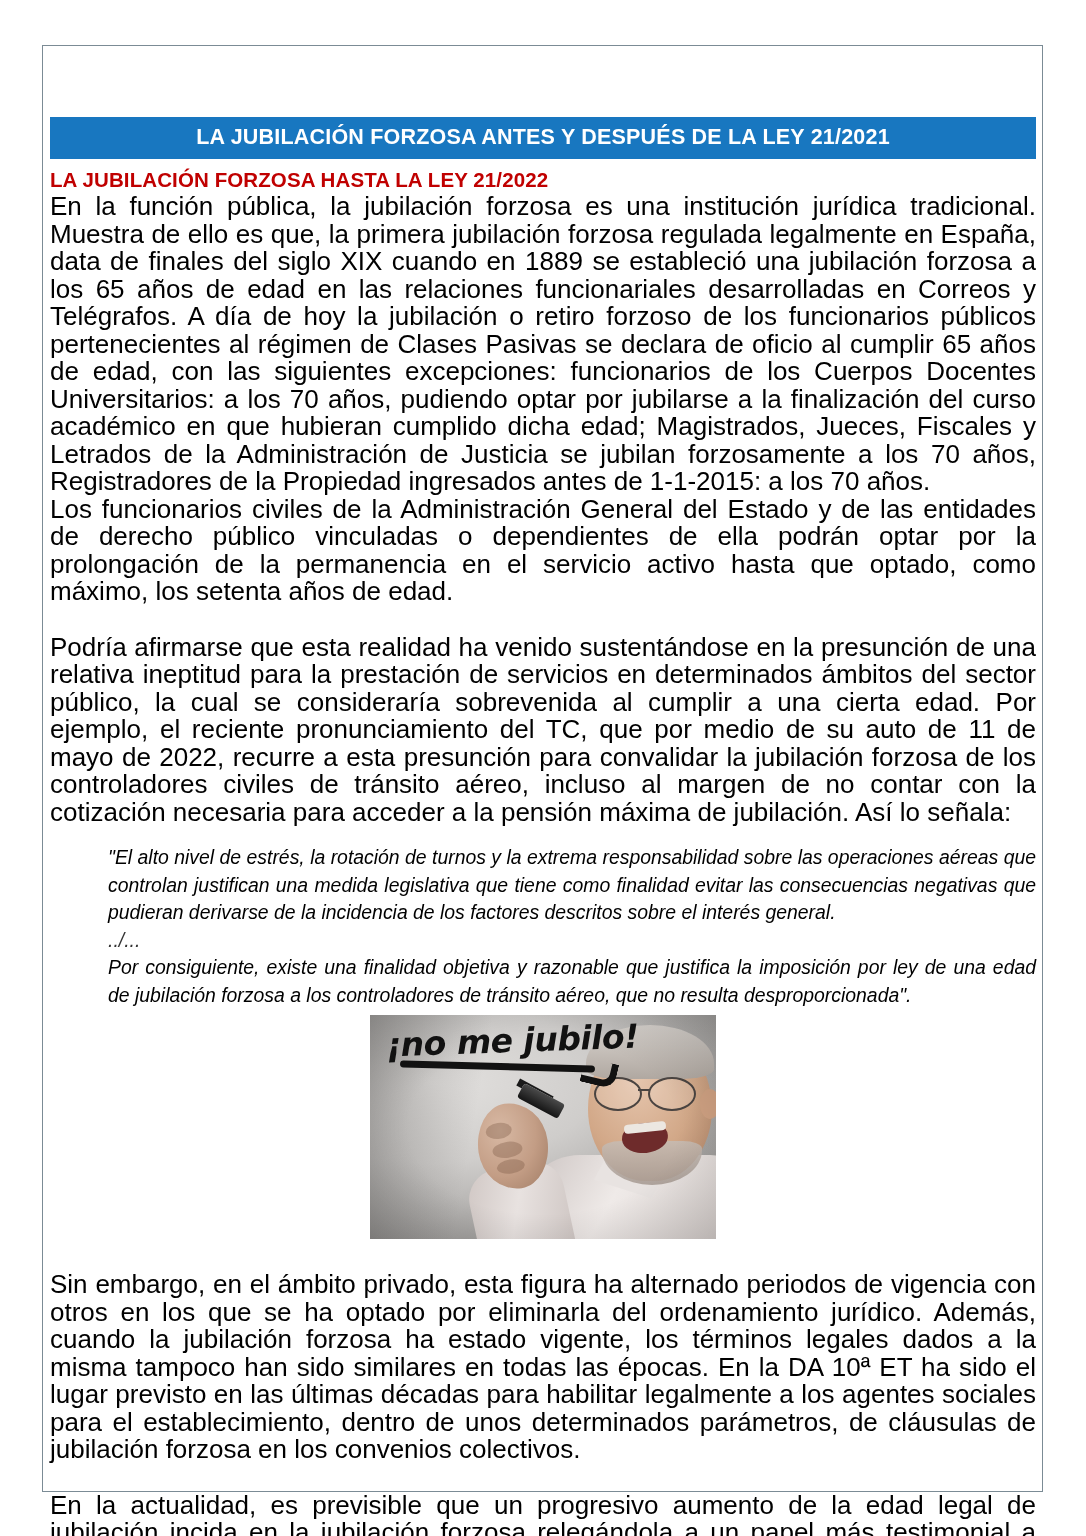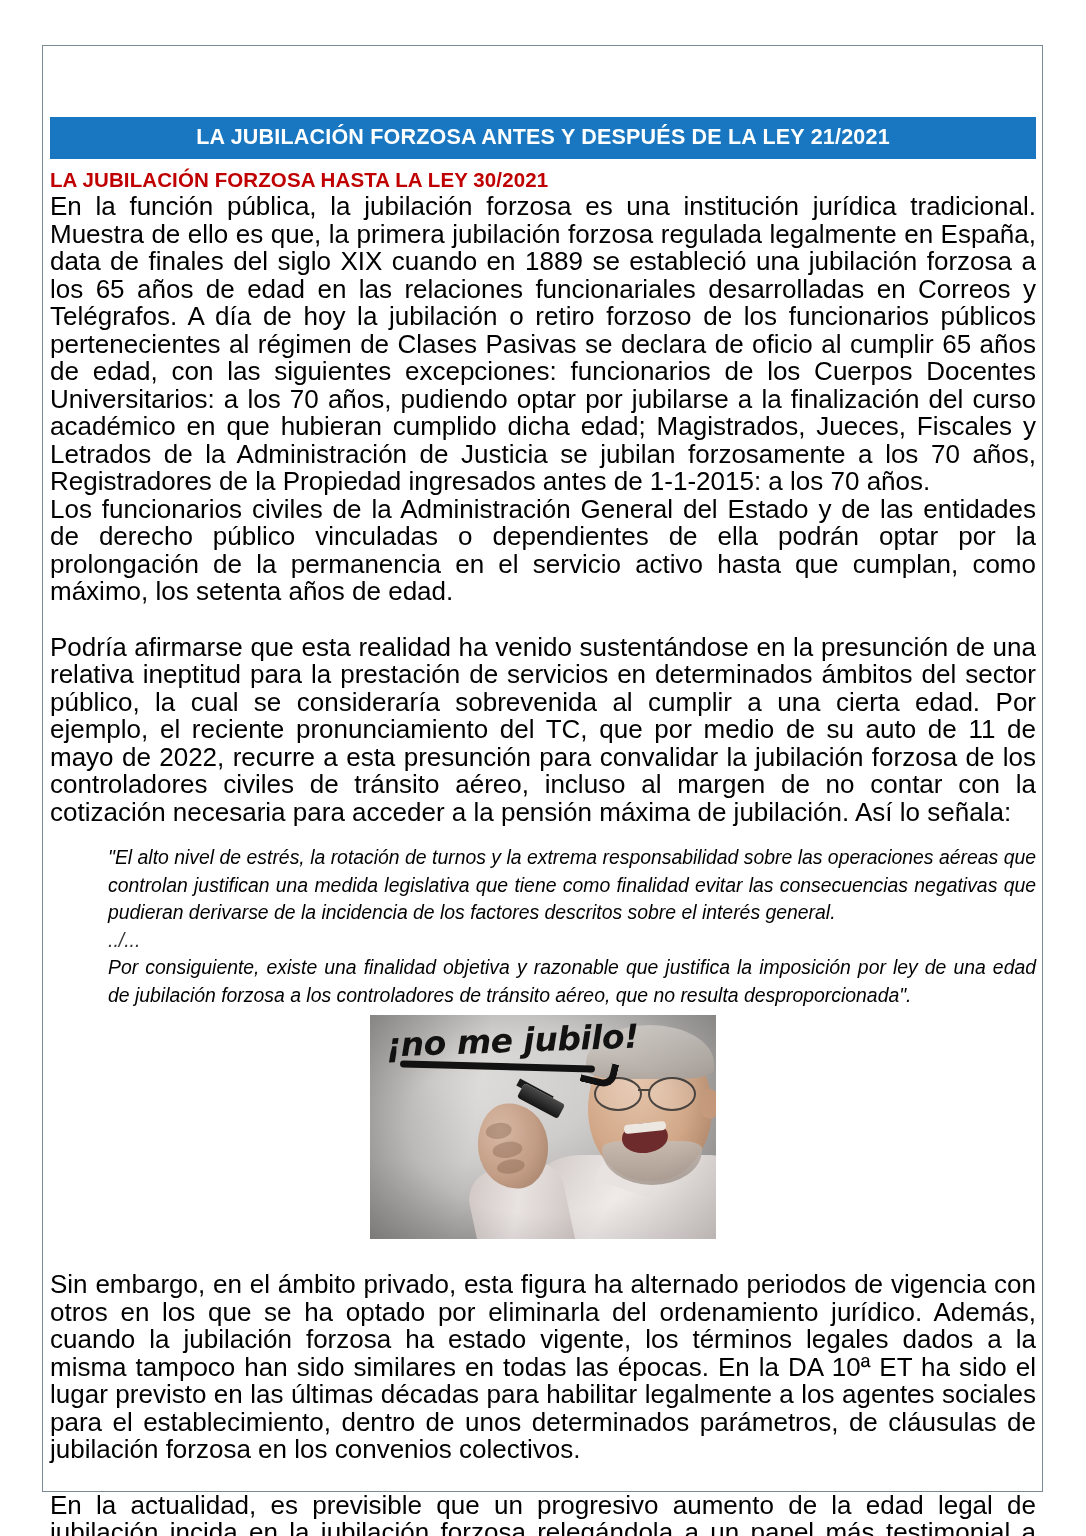--- a/index.html
+++ b/index.html
@@ -325,25 +325,25 @@
 </head>
 <body>
 
 <div class="page">
   <div class="doc-frame"></div>
 
   <div class="content">
 
     <div class="title-banner">LA JUBILACIÓN FORZOSA ANTES Y DESPUÉS DE LA LEY 21/2021</div>
 
-    <div class="red-heading">LA JUBILACIÓN FORZOSA HASTA LA LEY 30/2021</div>
+    <div class="red-heading">LA JUBILACIÓN FORZOSA HASTA LA LEY 21/2022</div>
 
     <p class="body-text">En la función pública, la jubilación forzosa es una institución jurídica tradicional. Muestra de ello es que, la primera jubilación forzosa regulada legalmente en España, data de finales del siglo XIX cuando en 1889 se estableció una jubilación forzosa a los 65 años de edad en las relaciones funcionariales desarrolladas en Correos y Telégrafos. A día de hoy la jubilación o retiro forzoso de los funcionarios públicos pertenecientes al régimen de Clases Pasivas se declara de oficio al cumplir 65 años de edad, con las siguientes excepciones: funcionarios de los Cuerpos Docentes Universitarios: a los 70 años, pudiendo optar por jubilarse a la finalización del curso académico en que hubieran cumplido dicha edad; Magistrados, Jueces, Fiscales y Letrados de la Administración de Justicia se jubilan forzosamente a los 70 años, Registradores de la Propiedad ingresados antes de 1-1-2015: a los 70 años.</p>
 
-    <p class="body-text">Los funcionarios civiles de la Administración General del Estado y de las entidades de derecho público vinculadas o dependientes de ella podrán optar por la prolongación de la permanencia en el servicio activo hasta que cumplan, como máximo, los setenta años de edad.</p>
+    <p class="body-text">Los funcionarios civiles de la Administración General del Estado y de las entidades de derecho público vinculadas o dependientes de ella podrán optar por la prolongación de la permanencia en el servicio activo hasta que optado, como máximo, los setenta años de edad.</p>
 
     <p class="body-text spaced">Podría afirmarse que esta realidad ha venido sustentándose en la presunción de una relativa ineptitud para la prestación de servicios en determinados ámbitos del sector público, la cual se consideraría sobrevenida al cumplir a una cierta edad. Por ejemplo, el reciente pronunciamiento del TC, que por medio de su auto de 11 de mayo de 2022, recurre a esta presunción para convalidar la jubilación forzosa de los controladores civiles de tránsito aéreo, incluso al margen de no contar con la cotización necesaria para acceder a la pensión máxima de jubilación. Así lo señala:</p>
 
     <div class="quote-block">
       <p>"El alto nivel de estrés, la rotación de turnos y la extrema responsabilidad sobre las operaciones aéreas que controlan justifican una medida legislativa que tiene como finalidad evitar las consecuencias negativas que pudieran derivarse de la incidencia de los factores descritos sobre el interés general.</p>
       <p class="quote-sep">../...</p>
       <p>Por consiguiente, existe una finalidad objetiva y razonable que justifica la imposición por ley de una edad de jubilación forzosa a los controladores de tránsito aéreo, que no resulta desproporcionada".</p>
     </div>
 
     <div class="photo-wrap">

